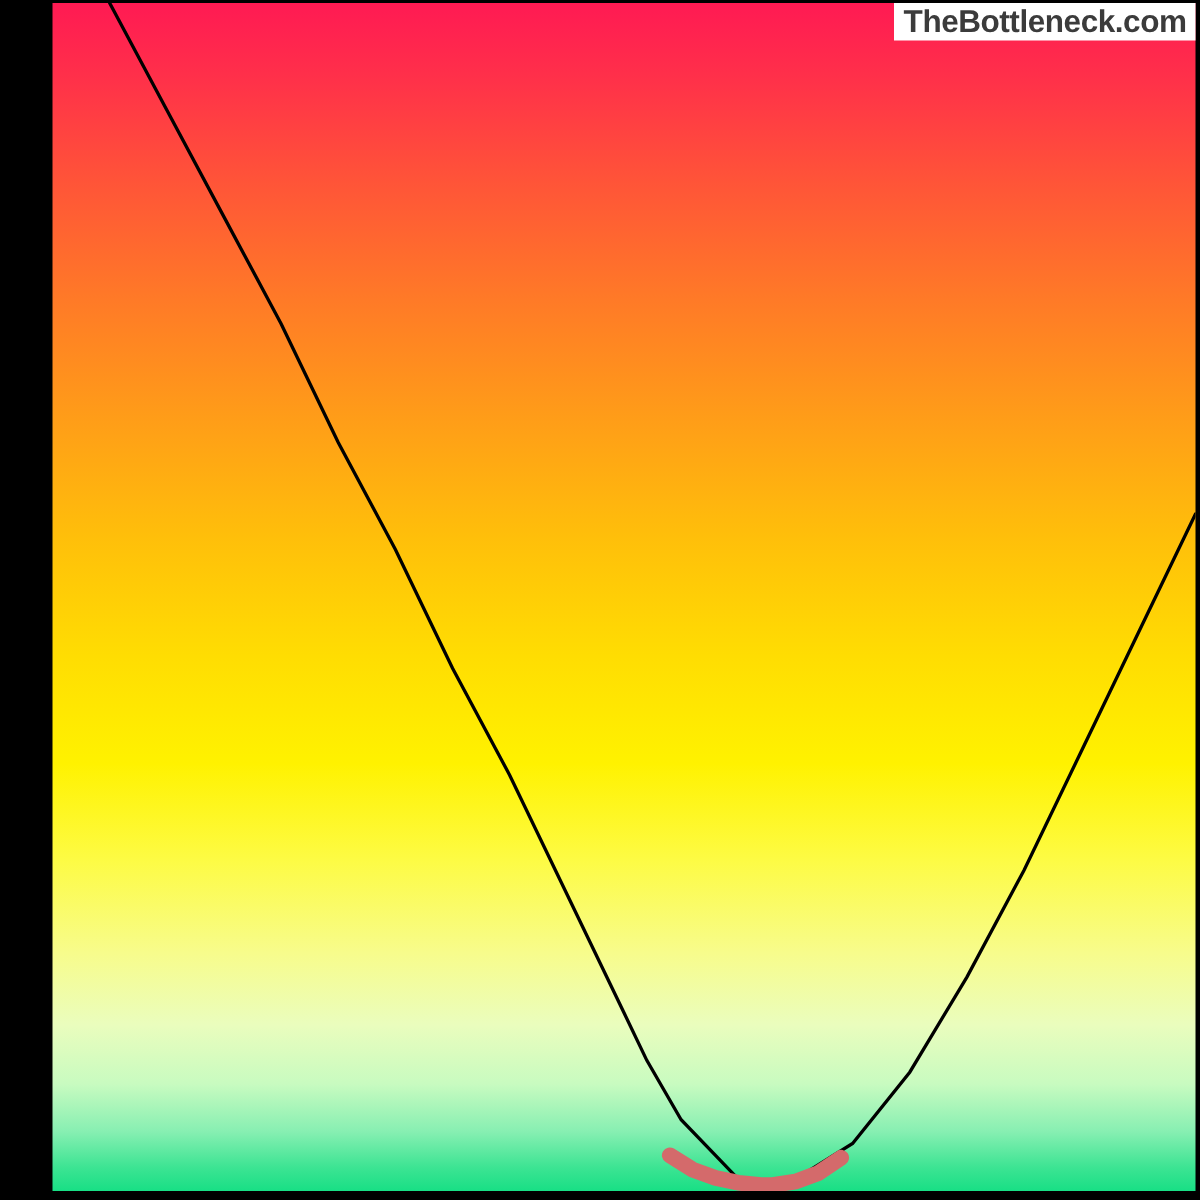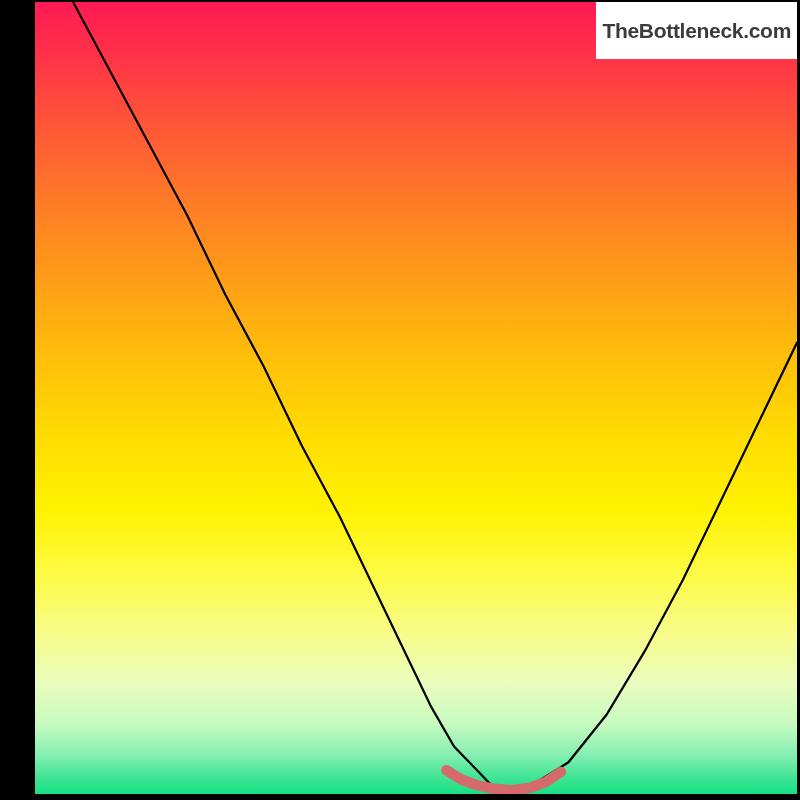--- a/index.html
+++ b/index.html
@@ -44,21 +44,21 @@
   }
   .curve-layer {
     position: absolute;
     left: 0; top: 0; width: 100%; height: 100%;
   }
   .watermark-bar {
     position: absolute;
     right: 0;
     top: 0;
     height: 25px;
-    padding: 16px 6px;
+    padding: 0 6px;
     line-height: 25px;
     color: #3b3b3b;
     font-size: 21px;
     font-weight: 600;
     background: #ffffff;
     letter-spacing: -0.3px;
     text-align: center;
   }
 </style>
 </head>

